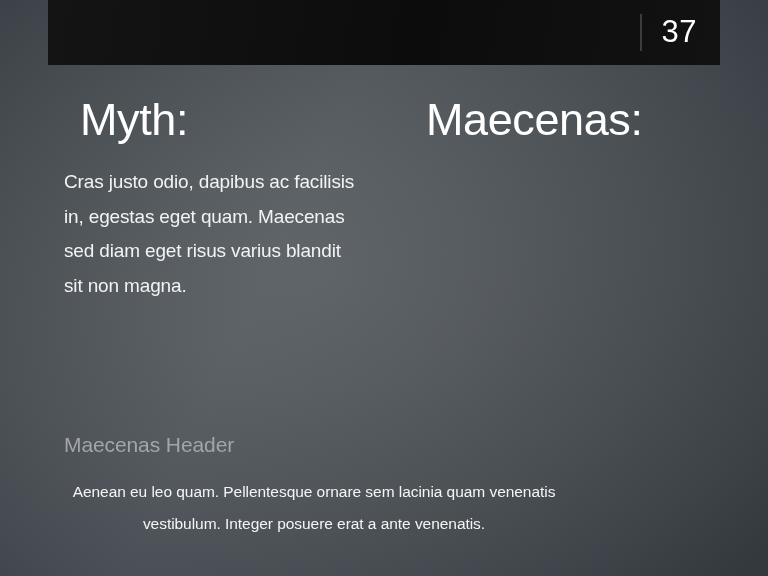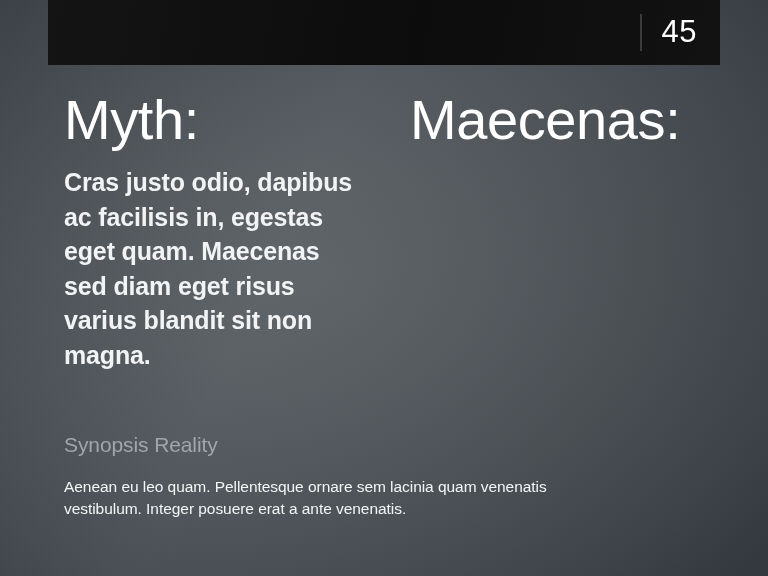--- a/index.html
+++ b/index.html
@@ -79,32 +79,32 @@
 
   .column {
     position: absolute;
     top: 24px;
   }
   .column-left  { left: 64px; width: 320px; }
   .column-right { left: 410px; width: 310px; }
 
   .column-title {
     color: #ffffff;
-    font-size: 56px;
+    font-size: 45px;
     font-weight: 300;
     line-height: 62px;
     letter-spacing: -0.4px;
-    margin: 0 0 14px 0;
+    margin: 0 0 14px 16px;
     white-space: nowrap;
   }
 
   .column-body {
     color: #f2f3f4;
-    font-size: 25px;
-    font-weight: 700;
+    font-size: 19px;
+    font-weight: 400;
     line-height: 34.5px;
     letter-spacing: -0.15px;
     margin: 0;
   }
   .column-left .column-body  { width: 300px; }
   .column-right .column-body { width: 296px; }
 
   
   .synopsis {
     position: absolute;
@@ -117,46 +117,47 @@
     font-size: 21px;
     font-weight: 400;
     line-height: 26px;
     letter-spacing: -0.1px;
     margin: 0 0 18px 0;
   }
   .synopsis-body {
     color: #f4f5f6;
     font-size: 15.5px;
     font-weight: 400;
-    line-height: 22px;
+    line-height: 32px;
     letter-spacing: -0.05px;
     margin: 0;
     width: 500px;
+    text-align: center;
   }
 </style>
 </head>
 <body>
 
 <div class="slide">
 
   <div class="header-bar">
     <div class="header-divider"></div>
-    <div class="page-number">45</div>
+    <div class="page-number">37</div>
   </div>
 
   <div class="content">
 
     <div class="column column-left">
       <h1 class="column-title">Myth:</h1>
       <p class="column-body">Cras justo odio, dapibus ac facilisis in, egestas eget quam. Maecenas sed diam eget risus varius blandit sit non magna.</p>
     </div>
 
     <div class="column column-right">
       <h1 class="column-title">Maecenas:</h1>
     </div>
 
     <div class="synopsis">
-      <div class="synopsis-header">Synopsis Reality</div>
+      <div class="synopsis-header">Maecenas Header</div>
       <p class="synopsis-body">Aenean eu leo quam. Pellentesque ornare sem lacinia quam venenatis vestibulum. Integer posuere erat a ante venenatis.</p>
     </div>
 
   </div>
 </div>
 
 </body></html>

